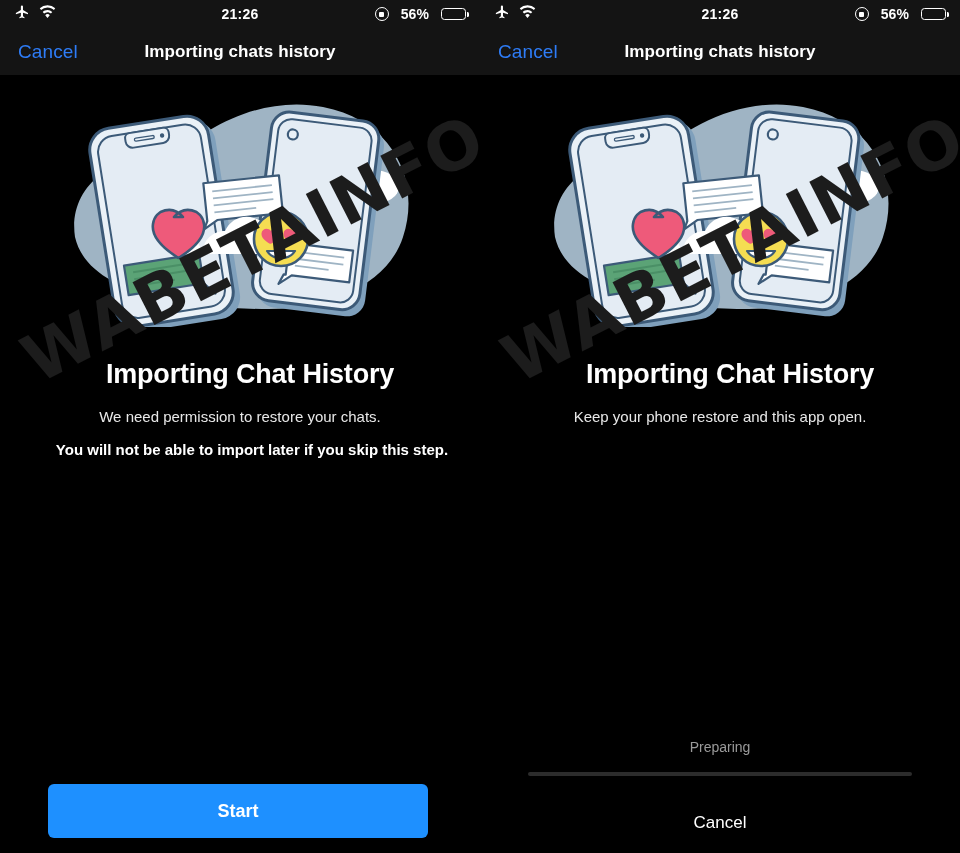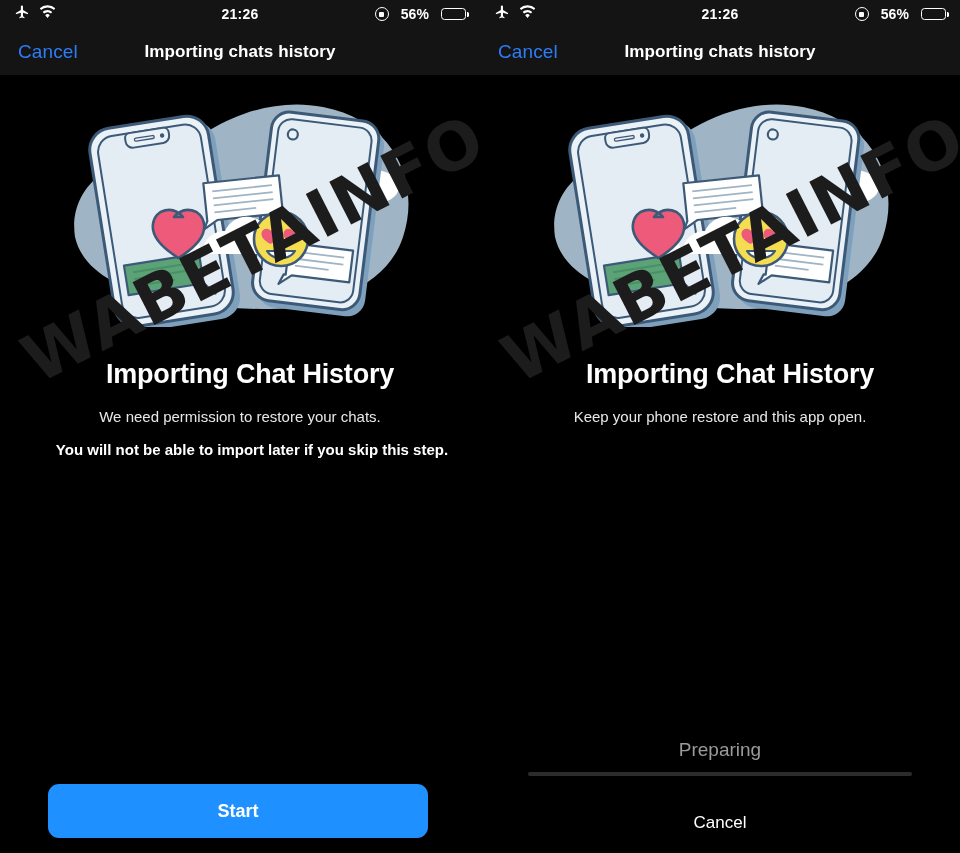--- a/index.html
+++ b/index.html
@@ -72,30 +72,30 @@
     font-size:15px; color:#E8E8E8; font-weight:400;
   }
   .warnline {
     margin-top:16px; text-align:center;
     font-size:15px; color:#FFFFFF; font-weight:700;padding-left:24px;
   }
 
   
   .start-btn {
     position:absolute; left:48px; right:52px; top:697px; height:54px;
-    background:#1E90FF; border-radius:11px; border:none;
+    background:#1E90FF; border-radius:6px; border:none;
     color:#fff; font-size:18px; font-weight:600;
     display:flex; align-items:center; justify-content:center;
     cursor:pointer; font-family:"Liberation Sans", sans-serif;
   }
 
   
   .prep-label {
     position:absolute; left:0; right:0; top:652px; text-align:center;
-    font-size:19px; color:#9A9A9A;
+    font-size:14px; color:#9A9A9A;
   }
   .progress-track {
     position:absolute; left:48px; right:48px; top:685px;
     height:4px; background:#2C2C2C; border-radius:2px; overflow:hidden;
   }
   .progress-fill { height:100%; width:0%; background:#1E90FF; border-radius:2px; }
   .cancel-action {
     position:absolute; left:0; right:0; top:726px; text-align:center;
     font-size:17px; color:#FFFFFF; cursor:pointer;
   }

